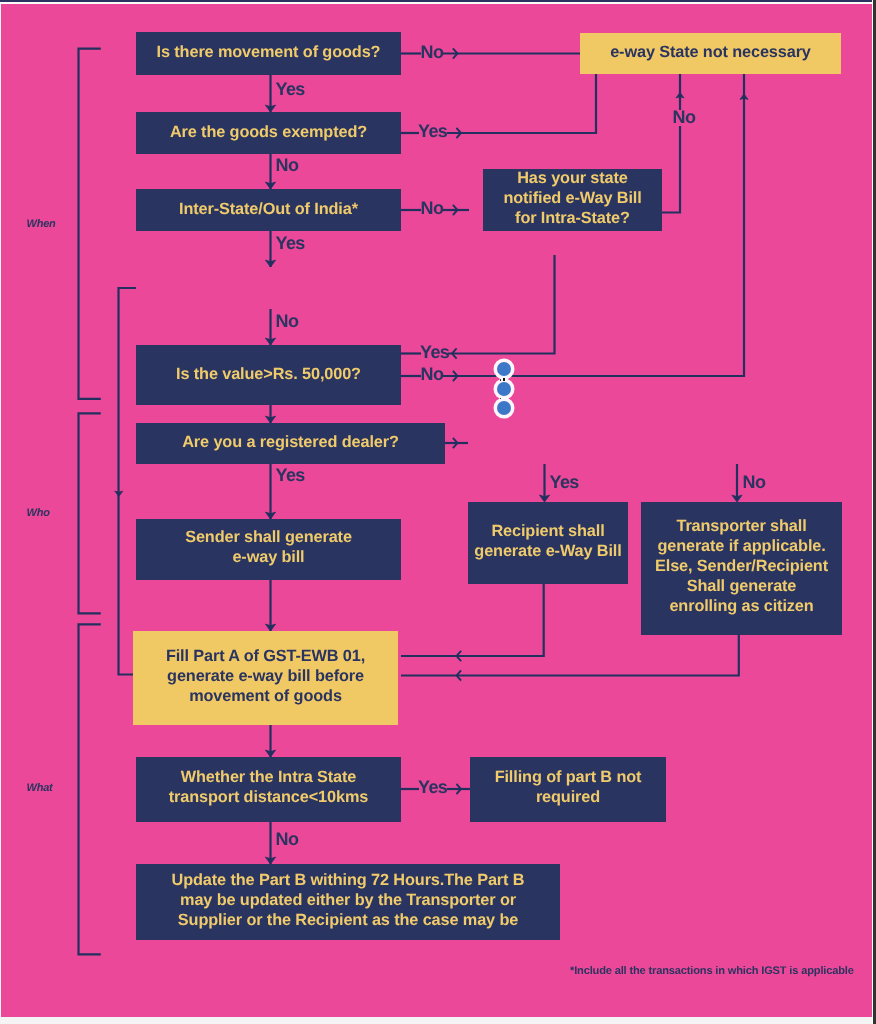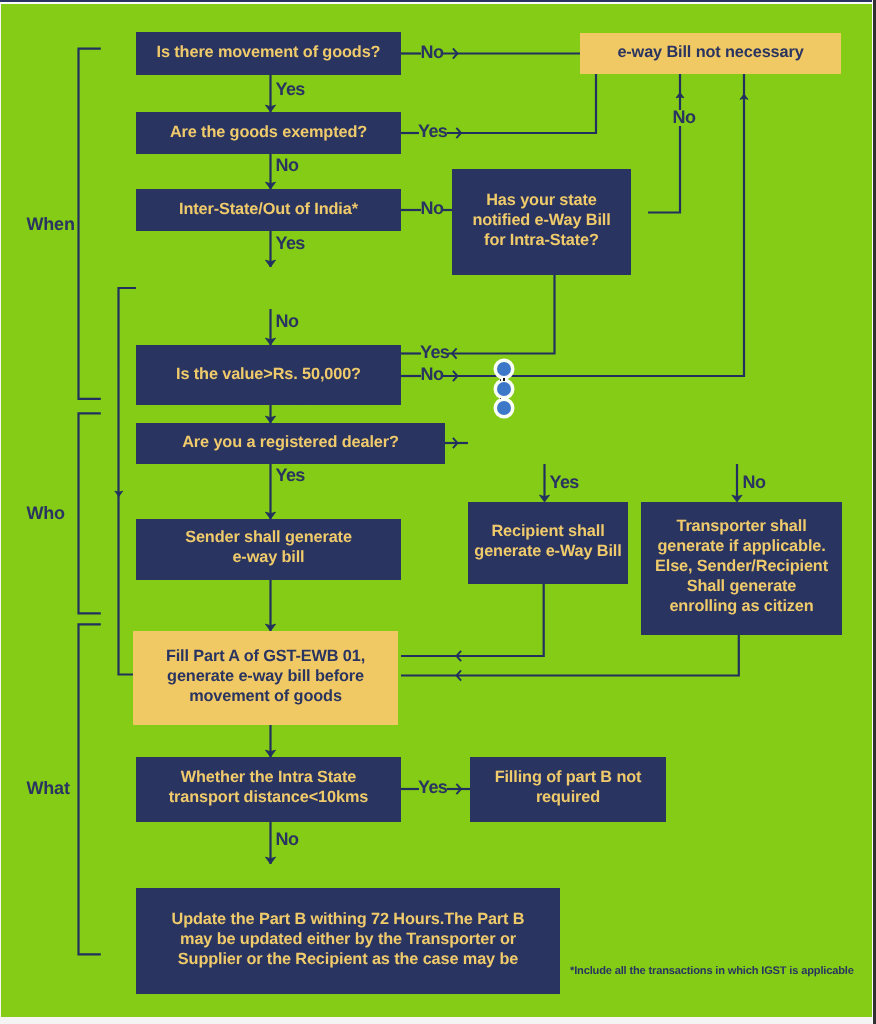--- a/index.html
+++ b/index.html
@@ -1,39 +1,39 @@
 <!DOCTYPE html>
 <html><head>
 <meta charset="utf-8">
 <style>
   html,body{margin:0;padding:0;background:#ffffff;}
   body{width:876px;height:1024px;overflow:hidden;
        font-family:"Liberation Sans",sans-serif;
        -webkit-font-smoothing:antialiased;text-rendering:geometricPrecision;}
   *{-webkit-font-smoothing:antialiased;}
-  #page{position:relative;width:876px;height:1024px;box-sizing:border-box;background:#84cc16;}
+  #page{position:relative;width:876px;height:1024px;box-sizing:border-box;background:#ec4899;}
   #topbar{position:absolute;left:0;top:0;width:876px;height:2px;background:#2a3460;z-index:40;}
   #topwhite{position:absolute;left:0;top:2px;width:876px;height:1.5px;background:#fbfbfb;z-index:40;}
   #rightedge{position:absolute;right:0;top:0;width:3px;height:1024px;background:#313131;z-index:41;}
   #rightwhite{position:absolute;right:3px;top:0;width:1.5px;height:1024px;background:#fcfcfc;z-index:40;}
   #bottomedge{position:absolute;left:0;bottom:0;width:876px;height:7px;background:#f4f4f4;z-index:9;}
   #leftedge{position:absolute;left:0;top:3px;width:1.2px;height:1021px;background:#f6f6f6;z-index:9;}
 
   .node{position:absolute;display:flex;align-items:center;justify-content:center;
         text-align:center;box-sizing:border-box;font-weight:bold;white-space:pre-line;
         font-size:16.3px;line-height:20px;letter-spacing:-0.12px;z-index:20;}
   .node > span{display:block;position:relative;top:-1.2px;}
   .node.multi > span{top:-2.2px;}
   .navy{background:#2a3460;color:#f0cb6b;}
   .gold{background:#f1c964;color:#2a3460;}
 
   .elabel{position:absolute;font-weight:bold;color:#2a3460;white-space:nowrap;
           font-size:18px;line-height:17.6px;letter-spacing:-0.6px;z-index:25;}
-  .phase{position:absolute;font-weight:bold;color:#2a3460;font-size:18px;
-         line-height:17.5px;letter-spacing:-0.2px;z-index:25;}
+  .phase{position:absolute;font-weight:bold;color:#2a3460;font-size:11px;
+         line-height:17.5px;letter-spacing:-0.2px;z-index:25;font-style:italic;}
   .foot{position:absolute;font-weight:bold;color:#2a3460;font-size:11.1px;
         line-height:12px;letter-spacing:-0.17px;z-index:25;}
   svg.lines{position:absolute;left:0;top:0;width:876px;height:1024px;z-index:10;}
   .micromark{position:absolute;background:#111;z-index:31;}
   .handle{position:absolute;border-radius:50%;background:#3d78c8;
           box-shadow:0 0 0 3.5px rgba(255,255,255,0.95);z-index:30;}
 </style>
 </head>
 <body>
 
@@ -110,26 +110,26 @@
   <div class="node navy" style="left:136px;top:189px;width:265px;height:42px"><span>Inter-State/Out of India*</span></div>
   <div class="node navy" style="left:136px;top:345px;width:265px;height:60px"><span>Is the value&gt;Rs. 50,000?</span></div>
   <div class="node navy" style="left:136px;top:423px;width:309px;height:41px"><span>Are you a registered dealer?</span></div>
   <div class="node navy multi" style="left:136px;top:519px;width:265px;height:61px"><span>Sender shall generate
 e-way bill</span></div>
   <div class="node gold multi" style="left:133px;top:631px;width:265px;height:94px"><span>Fill Part A of GST-EWB 01,
 generate e-way bill before
 movement of goods</span></div>
   <div class="node navy multi" style="left:136px;top:757px;width:265px;height:65px"><span>Whether the Intra State
 transport distance&lt;10kms</span></div>
-  <div class="node navy multi" style="left:136px;top:888px;width:424px;height:106px"><span>Update the Part B withing 72 Hours.The Part B
+  <div class="node navy multi" style="left:136px;top:864px;width:424px;height:76px"><span>Update the Part B withing 72 Hours.The Part B
 may be updated either by the Transporter or
 Supplier or the Recipient as the case may be</span></div>
 
-  <div class="node gold" style="left:580px;top:33px;width:261px;height:41px"><span>e-way Bill not necessary</span></div>
-  <div class="node navy multi" style="left:452px;top:169px;width:179px;height:106px"><span>Has your state
+  <div class="node gold" style="left:580px;top:33px;width:261px;height:41px"><span>e-way State not necessary</span></div>
+  <div class="node navy multi" style="left:483px;top:169px;width:179px;height:62px"><span>Has your state
 notified e-Way Bill
 for Intra-State?</span></div>
   <div class="node navy multi" style="left:468px;top:502px;width:160px;height:82px"><span>Recipient shall
 generate e-Way Bill</span></div>
   <div class="node navy multi" style="left:641px;top:502px;width:201px;height:133px"><span>Transporter shall
 generate if applicable.
 Else, Sender/Recipient
 Shall generate
 enrolling as citizen</span></div>
   <div class="node navy multi" style="left:470px;top:757px;width:196px;height:65px"><span>Filling of part B not

